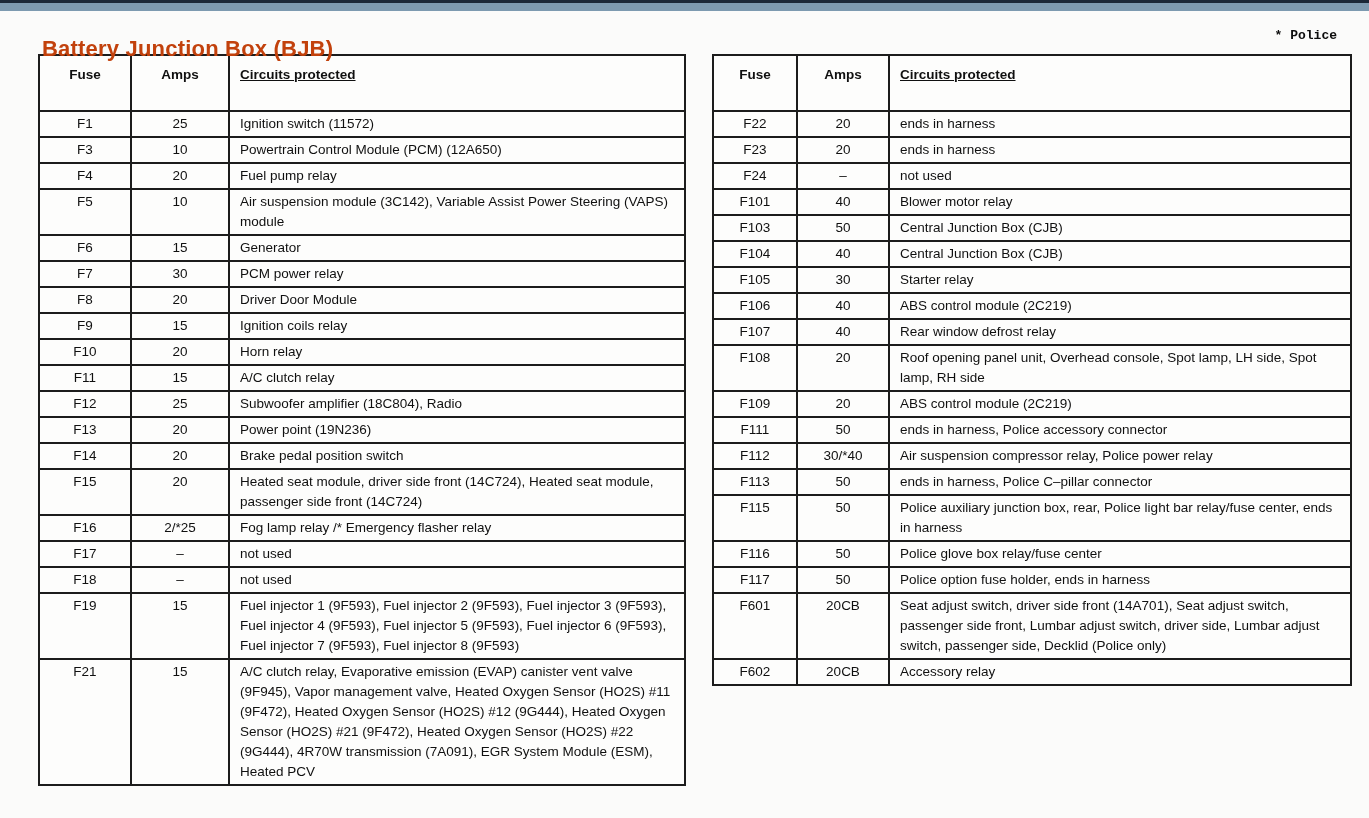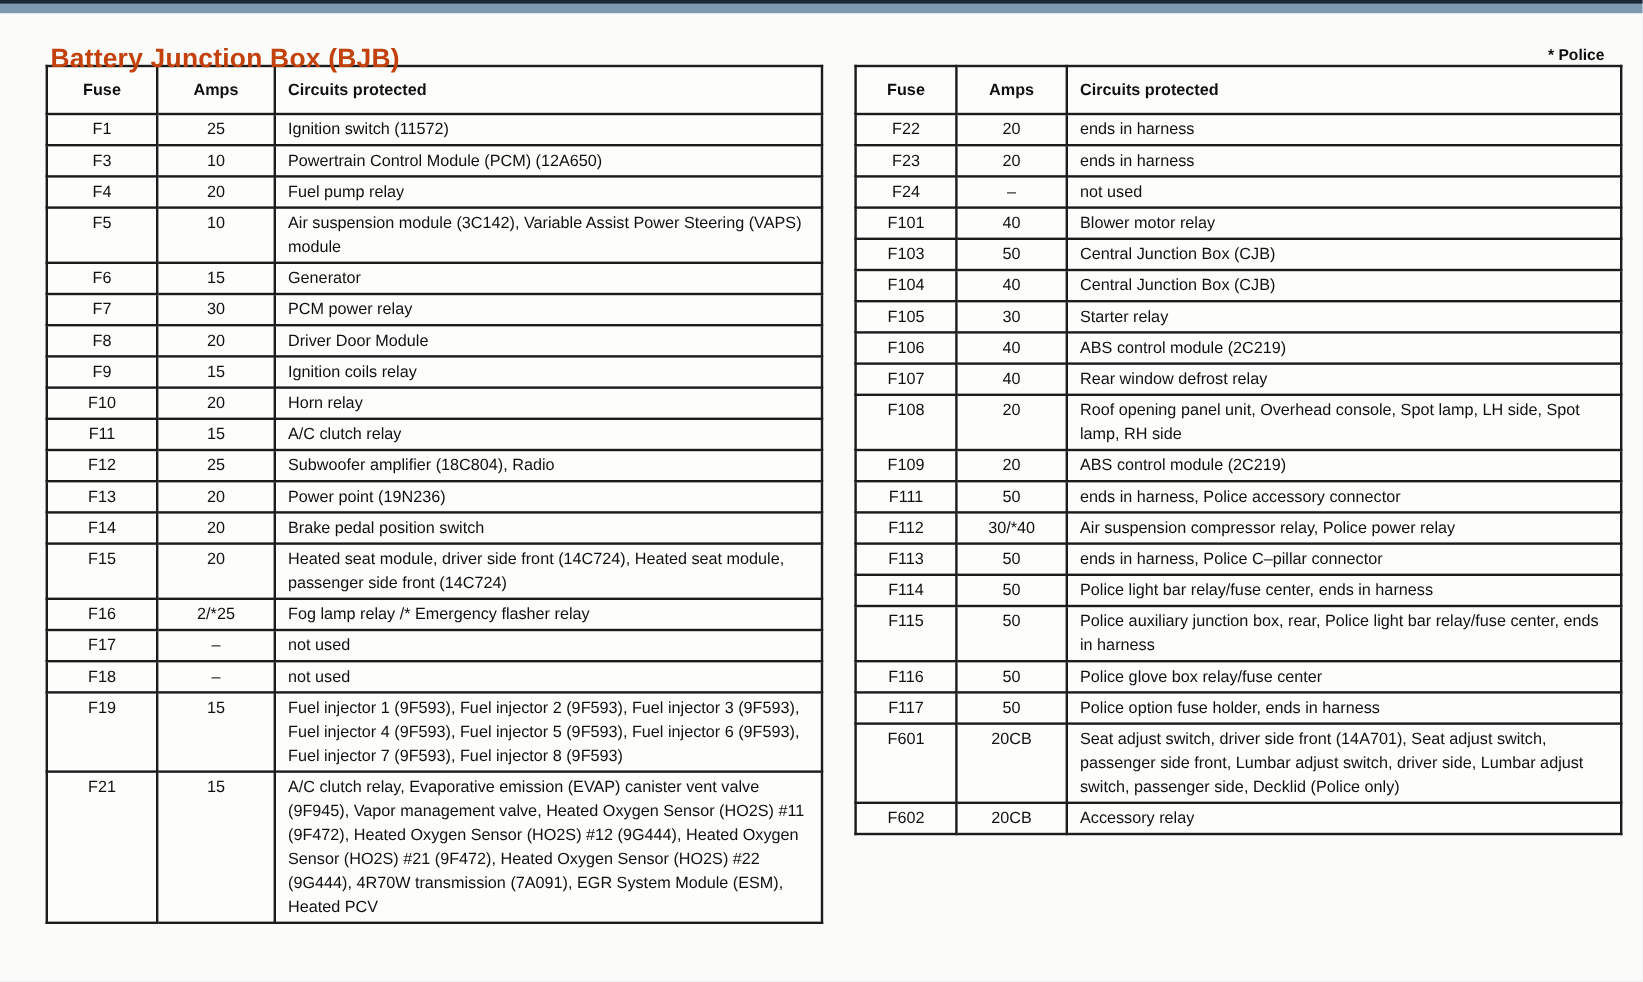--- a/index.html
+++ b/index.html
@@ -32,24 +32,25 @@
     left: 42px;
     top: 18px;
     font-size: 22px;
     font-weight: bold;
     letter-spacing: 0.2px;
     color: #c2410c;
   }
   .police-note {
     position: absolute;
     right: 32px;
-    top: 20px;
+    top: 10px;
     font-size: 13px;
     font-weight: bold;
     color: #0d0d0d;
+    font-family: Liberation Mono, monospace;
   }
 
   .tables {
     display: flex;
     align-items: flex-start;
     padding-left: 38px;
     gap: 26px;
   }
 
   table.fuse-table {
@@ -64,24 +65,24 @@
     border: 2px solid #1c1c1c;
     font-size: 13.5px;
     line-height: 20px;
     padding: 2px 10px;
     vertical-align: top;
     word-wrap: break-word;
   }
   .fuse-table th {
     font-weight: bold;
     padding-top: 9px;
-    padding-bottom: 9px;
+    padding-bottom: 25px;
     text-align: center;
   }
-  .fuse-table th.col-circuits { text-align: left; }
+  .fuse-table th.col-circuits { text-align: left; text-decoration: underline; }
   .fuse-table td.col-fuse,
   .fuse-table td.col-amps { text-align: center; }
 
   table.left  col.c-fuse  { width: 92px; }
   table.left  col.c-amps  { width: 98px; }
   table.right col.c-fuse  { width: 84px; }
   table.right col.c-amps  { width: 92px; }
 </style>
 </head>
 <body>
@@ -324,25 +325,20 @@
             <td class="col-amps">30/*40</td>
             <td class="col-circuits">Air suspension compressor relay, Police power relay</td>
           </tr>
 
           <tr>
             <td class="col-fuse">F113</td>
             <td class="col-amps">50</td>
             <td class="col-circuits">ends in harness, Police C–pillar connector</td>
           </tr>
 
-          <tr>
-            <td class="col-fuse">F114</td>
-            <td class="col-amps">50</td>
-            <td class="col-circuits">Police light bar relay/fuse center, ends in harness</td>
-          </tr>
 
           <tr>
             <td class="col-fuse">F115</td>
             <td class="col-amps">50</td>
             <td class="col-circuits">Police auxiliary junction box, rear, Police light bar relay/fuse center, ends in harness</td>
           </tr>
 
           <tr>
             <td class="col-fuse">F116</td>
             <td class="col-amps">50</td>

